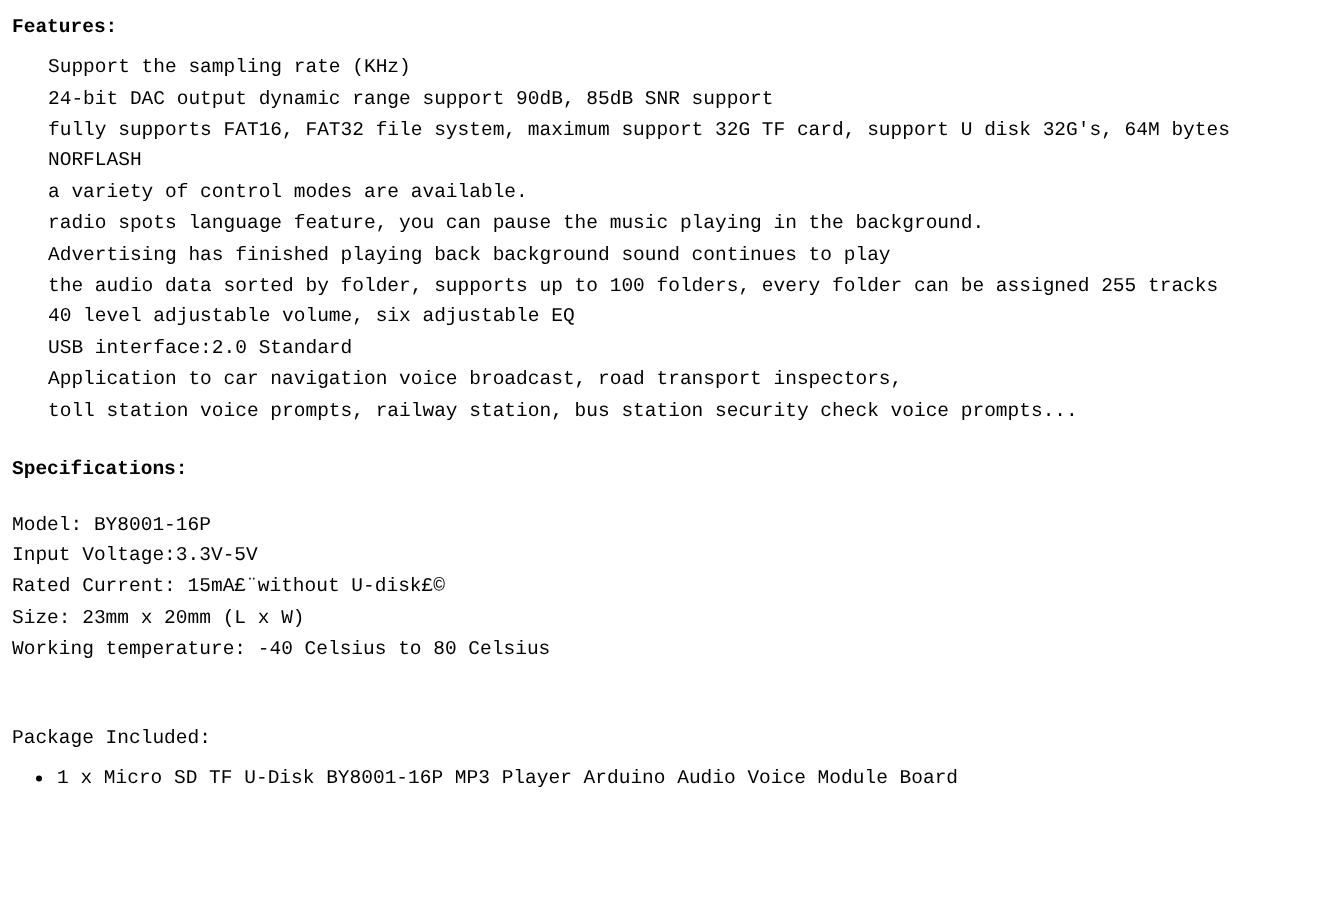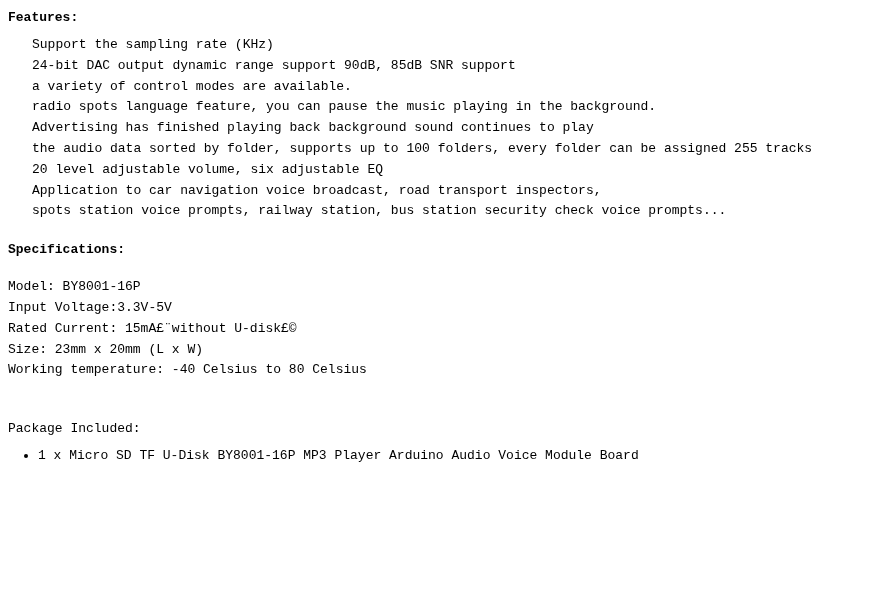--- a/index.html
+++ b/index.html
@@ -48,27 +48,29 @@
     }
   </style>
 </head>
 <body>
 
 <div class="section">
   <div class="features-heading">Features:</div>
   <div class="features-list">
       <div>Support the sampling rate (KHz)</div>
       <div>24-bit DAC output dynamic range support 90dB, 85dB SNR support</div>
+      <div>fully supports FAT16, FAT32 file system, maximum support 32G TF card, support U disk 32G's, 64M bytes NORFLASH</div>
       <div>a variety of control modes are available.</div>
       <div>radio spots language feature, you can pause the music playing in the background.</div>
       <div>Advertising has finished playing back background sound continues to play</div>
       <div>the audio data sorted by folder, supports up to 100 folders, every folder can be assigned 255 tracks</div>
-      <div>20 level adjustable volume, six adjustable EQ</div>
+      <div>40 level adjustable volume, six adjustable EQ</div>
+      <div>USB interface:2.0 Standard</div>
       <div>Application to car navigation voice broadcast, road transport inspectors,</div>
-      <div>spots station voice prompts, railway station, bus station security check voice prompts...</div>
+      <div>toll station voice prompts, railway station, bus station security check voice prompts...</div>
     </div>
 </div>
 
 <div class="section">
   <div class="specifications-heading">Specifications:</div>
   <div class="specifications-list">
       <div>Model: BY8001-16P</div>
       <div>Input Voltage:3.3V-5V</div>
       <div>Rated Current: 15mA£¨without U-disk£©</div>
       <div>Size: 23mm x 20mm (L x W)</div>

